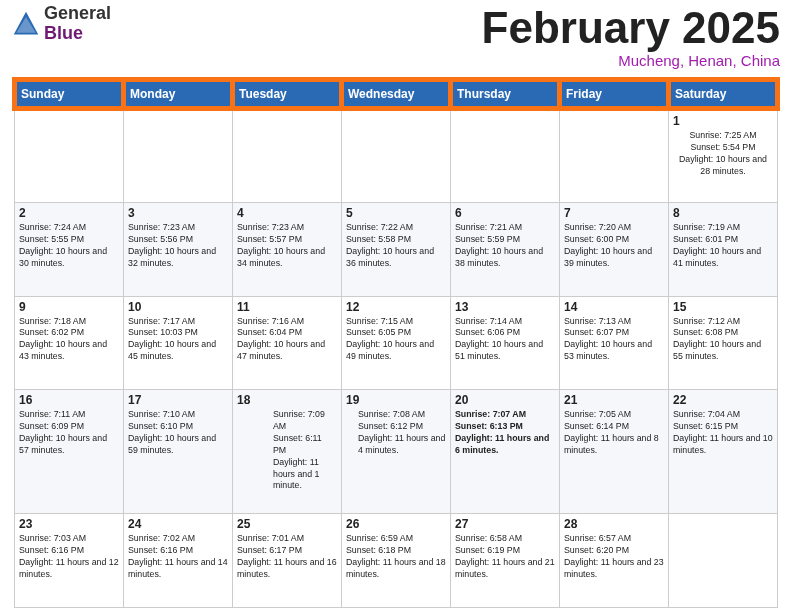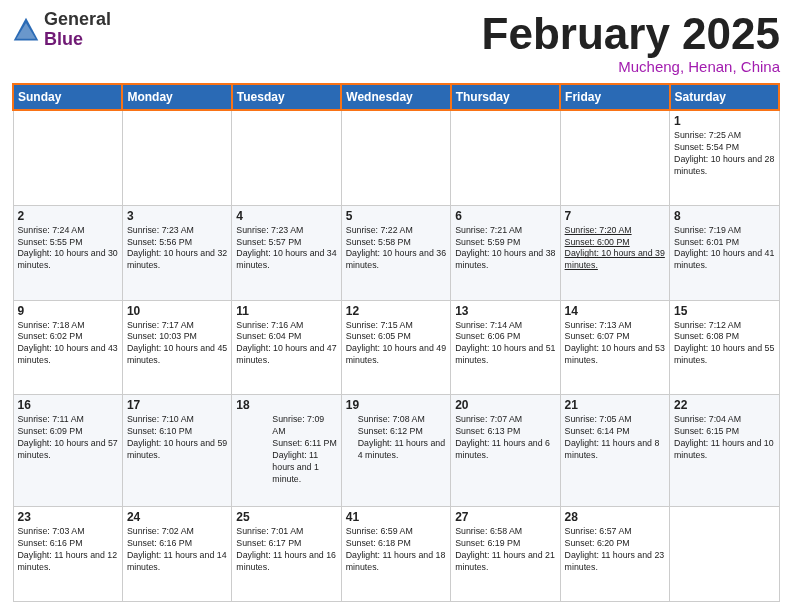--- a/index.html
+++ b/index.html
@@ -6,21 +6,21 @@
     body {
       font-family: Arial, sans-serif;
       background: #fff;
       width: 792px;
       height: 612px;
       overflow: hidden;
     }
     .page {
       width: 792px;
       height: 612px;
-      padding: 10px 12px;
+      padding: 4px 12px;
       display: flex;
       flex-direction: column;
     }
     .header {
       display: flex;
       justify-content: space-between;
       align-items: flex-start;
       margin-bottom: 8px;
     }
     .logo {
@@ -58,21 +58,21 @@
       border-collapse: collapse;
       width: 100%;
       table-layout: fixed;
     }
     .calendar th {
       background-color: #2a6ab5;
       color: #fff;
       font-size: 12px;
       font-weight: bold;
       padding: 5px 4px;
-      border: 2px solid #f97316;
+      border: 5px solid #f97316;
       text-align: left;
     }
     .calendar td {
       border: 1px solid #ccc;
       vertical-align: top;
       padding: 3px 4px;
       font-size: 9.5px;
       color: #222;
       height: 80px;
     }
@@ -136,21 +136,21 @@
     <tbody id="calendar-body">
     <tr>
           <td class="empty-cell"></td>
           <td class="empty-cell"></td>
           <td class="empty-cell"></td>
           <td class="empty-cell"></td>
           <td class="empty-cell"></td>
           <td class="empty-cell"></td>
           <td>
             <span class="day-num">1</span>
-            <div class="day-info" style="white-space: pre-line;">Sunrise: 7:25 AM
+            <div class="day-info" style="white-space: pre-line; text-align: center;">Sunrise: 7:25 AM
 Sunset: 5:54 PM
 Daylight: 10 hours and 28 minutes.</div>
           </td>
         </tr>
         <tr>
           <td>
             <span class="day-num">2</span>
             <div class="day-info" style="white-space: pre-line;">Sunrise: 7:24 AM
 Sunset: 5:55 PM
 Daylight: 10 hours and 30 minutes.</div>
@@ -174,21 +174,21 @@
 Daylight: 10 hours and 36 minutes.</div>
           </td>
           <td>
             <span class="day-num">6</span>
             <div class="day-info" style="white-space: pre-line;">Sunrise: 7:21 AM
 Sunset: 5:59 PM
 Daylight: 10 hours and 38 minutes.</div>
           </td>
           <td>
             <span class="day-num">7</span>
-            <div class="day-info" style="white-space: pre-line; text-decoration: underline;">Sunrise: 7:20 AM
+            <div class="day-info" style="white-space: pre-line;">Sunrise: 7:20 AM
 Sunset: 6:00 PM
 Daylight: 10 hours and 39 minutes.</div>
           </td>
           <td>
             <span class="day-num">8</span>
             <div class="day-info" style="white-space: pre-line;">Sunrise: 7:19 AM
 Sunset: 6:01 PM
 Daylight: 10 hours and 41 minutes.</div>
           </td>
         </tr>
@@ -256,21 +256,21 @@
 Daylight: 11 hours and 1 minute.</div>
           </td>
           <td>
             <span class="day-num">19</span>
             <div class="day-info" style="white-space: pre-line; margin-left: 12px;">Sunrise: 7:08 AM
 Sunset: 6:12 PM
 Daylight: 11 hours and 4 minutes.</div>
           </td>
           <td>
             <span class="day-num">20</span>
-            <div class="day-info" style="white-space: pre-line;">Sunrise: 7:07 AM
+            <div class="day-info" style="white-space: pre-line; font-weight: bold;">Sunrise: 7:07 AM
 Sunset: 6:13 PM
 Daylight: 11 hours and 6 minutes.</div>
           </td>
           <td>
             <span class="day-num">21</span>
             <div class="day-info" style="white-space: pre-line;">Sunrise: 7:05 AM
 Sunset: 6:14 PM
 Daylight: 11 hours and 8 minutes.</div>
           </td>
           <td>
@@ -293,21 +293,21 @@
 Sunset: 6:16 PM
 Daylight: 11 hours and 14 minutes.</div>
           </td>
           <td>
             <span class="day-num">25</span>
             <div class="day-info" style="white-space: pre-line;">Sunrise: 7:01 AM
 Sunset: 6:17 PM
 Daylight: 11 hours and 16 minutes.</div>
           </td>
           <td>
-            <span class="day-num">41</span>
+            <span class="day-num">26</span>
             <div class="day-info" style="white-space: pre-line;">Sunrise: 6:59 AM
 Sunset: 6:18 PM
 Daylight: 11 hours and 18 minutes.</div>
           </td>
           <td>
             <span class="day-num">27</span>
             <div class="day-info" style="white-space: pre-line;">Sunrise: 6:58 AM
 Sunset: 6:19 PM
 Daylight: 11 hours and 21 minutes.</div>
           </td>

